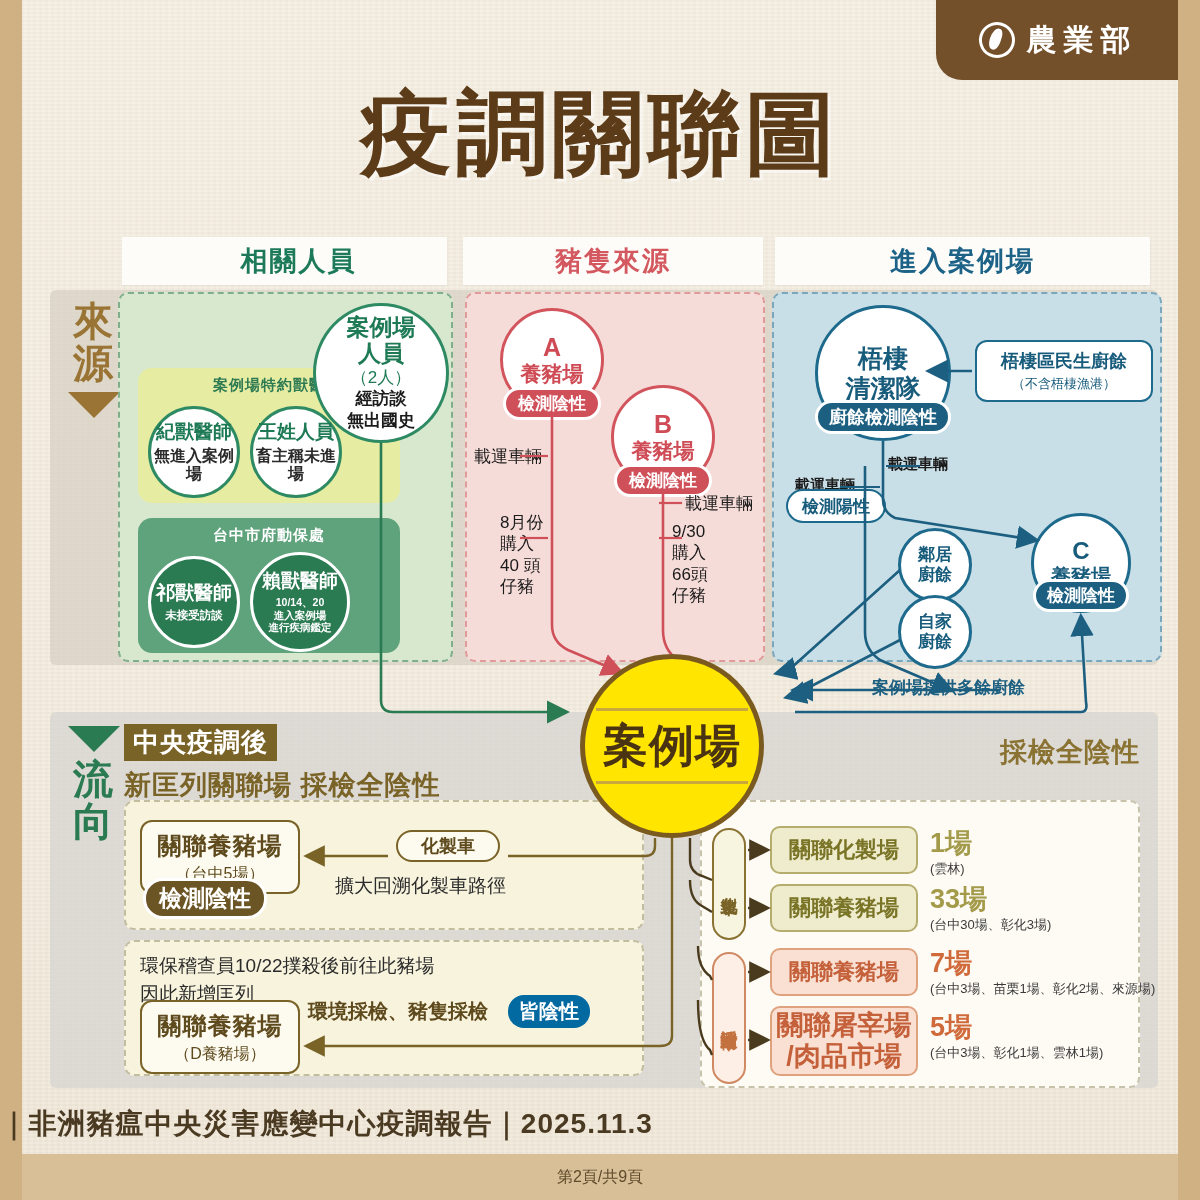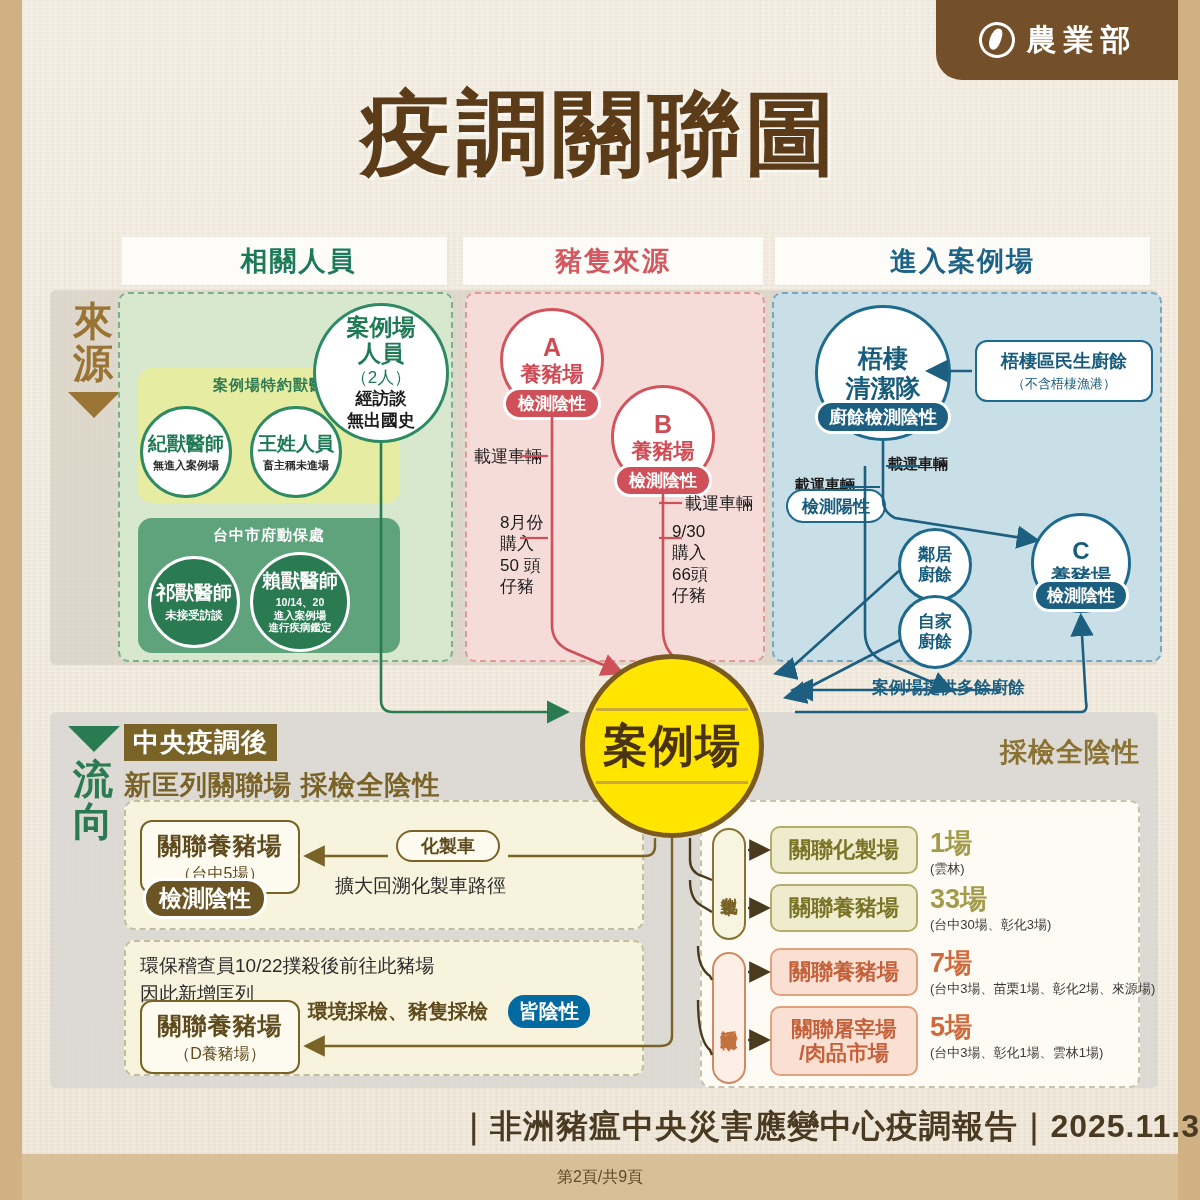--- a/index.html
+++ b/index.html
@@ -95,26 +95,26 @@
   }
   #grp-gov .grp-title { color:#ffffff; }
 
   
   .node {
     position:absolute; border-radius:50%;
     display:flex; flex-direction:column; align-items:center; justify-content:center;
     text-align:center; line-height:1.12;
   }
   .node .nm { font-weight:bold; }
-  .node .sub { font-size:11px; margin-top:5px; font-weight:bold; }
+  .node .sub { font-size:16px; margin-top:5px; font-weight:bold; }
 
   .n-white-green { background:#fff; border:3px solid #2e8a63; color:#1e7a55; }
   .n-dark-green  { background:#2a7a52; border:3px solid #ffffff; color:#ffffff; }
 
-  #n-ji   { left:140px; top:406px; width:92px; height:92px; }
+  #n-ji   { left:148px; top:406px; width:92px; height:92px; }
   #n-wang { left:250px; top:406px; width:92px; height:92px; }
   #n-ji .nm, #n-wang .nm { font-size:19px; }
   #n-ji .sub, #n-wang .sub { color:#2a2a2a; }
 
   #n-chi { left:148px; top:556px; width:92px; height:92px; }
   #n-lai { left:250px; top:556px; width:100px; height:100px; top:552px; }
   #n-chi .nm, #n-lai .nm { font-size:19px; }
   #n-lai .sub { font-size:10.5px; line-height:1.2; }
   #n-chi .sub { font-size:11.5px; }
 
@@ -283,36 +283,36 @@
   .rbox {
     position:absolute; border-radius:10px;
     display:flex; align-items:center; justify-content:center;
     font-weight:bold; text-align:center; line-height:1.15;
   }
   .rbox.olive { background:#eeeccd; border:2px solid #b5ad6e; color:#7a7426; }
   .rbox.peach { background:#fae0d2; border:2px solid #e0a17e; color:#c4603a; }
   #rb-1 { left:770px; top:826px; width:148px; height:48px; font-size:22px; }
   #rb-2 { left:770px; top:884px; width:148px; height:48px; font-size:22px; }
   #rb-3 { left:770px; top:948px; width:148px; height:48px; font-size:22px; }
-  #rb-4 { left:770px; top:1006px; width:148px; height:70px; font-size:21px; flex-direction:column; }
+  #rb-4 { left:770px; top:1006px; width:148px; height:70px; font-size:27px; flex-direction:column; }
 
   .cnt-grp { position:absolute; }
   .cnt-grp .big { font-size:27px; font-weight:bold; line-height:1; }
   .cnt-grp .small { font-size:13px; margin-top:3px; color:#3a3a3a; }
   .cnt-grp.olive .big { color:#a39a4a; }
   .cnt-grp.peach .big { color:#d06a3a; }
   #cg-1 { left:930px; top:830px; }
   #cg-2 { left:930px; top:886px; }
   #cg-3 { left:930px; top:950px; }
   #cg-4 { left:930px; top:1014px; }
 
   
   #footer-line {
-    position:absolute; left:0; right:0; top:1105px; text-align:right;
-    font-size:32px; font-weight:bold; color:#4a3a22; letter-spacing:1px;
+    position:absolute; left:0; right:0; top:1105px; text-align:left;
+    font-size:28px; font-weight:bold; color:#4a3a22; letter-spacing:1px;
   }
   #footer-bar {
     position:absolute; left:22px; right:22px; bottom:0; height:46px;
     background:#d8bf98; display:flex; align-items:center; justify-content:center;
     color:#5e4a2a; font-size:16px;
   }
 
   svg.ov { position:absolute; left:0; top:0; width:1200px; height:1200px; pointer-events:none; }
   #ov-back { z-index:5; }
   #ov-front { z-index:20; }
@@ -439,21 +439,21 @@
 <div class="node n-white-red" id="n-B">
   <div class="ltr">B</div>
   <div class="nm">養豬場</div>
 </div>
 <div class="badge-red" id="badge-B">檢測陰性</div>
 
 <div class="pig-txt" style="left:474px; top:446px;">載運車輛</div>
 <div class="pig-txt multiline" style="left:500px; top:512px; text-align:left;">
     <div>8月份</div>
     <div>購入</div>
-    <div>50 頭</div>
+    <div>40 頭</div>
     <div>仔豬</div>
   </div>
 <div class="pig-txt" style="left:685px; top:493px;">載運車輛</div>
 <div class="pig-txt multiline" style="left:672px; top:521px; text-align:left;">
     <div>9/30</div>
     <div>購入</div>
     <div>66頭</div>
     <div>仔豬</div>
   </div>
 

